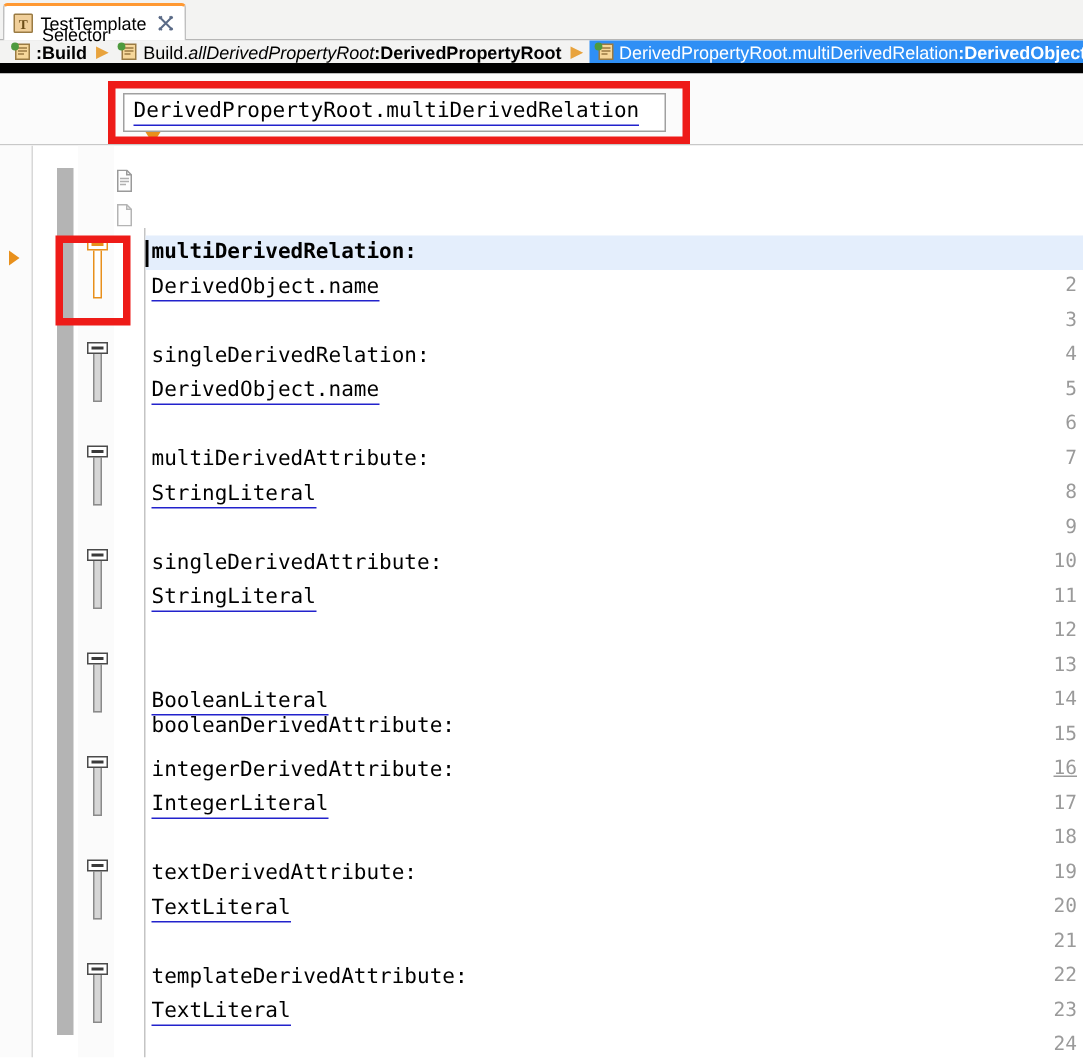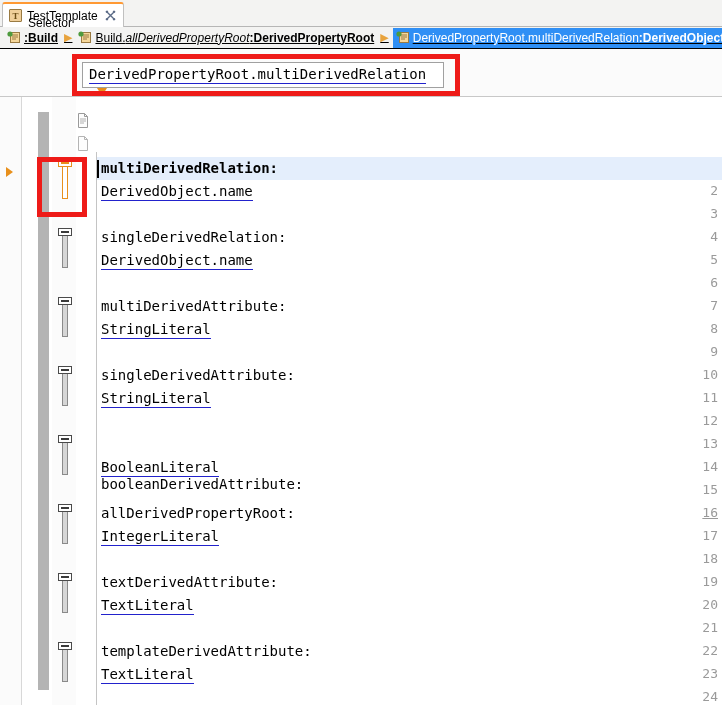--- a/index.html
+++ b/index.html
@@ -45,25 +45,25 @@
   .tab-label{font-size:12px;color:#000;white-space:nowrap;}
   .tab-close{
     margin-left:7px;width:11px;height:11px;position:relative;
   }
   .tab-close svg{display:block;}
 
   
   .breadcrumb{
     position:absolute;left:0;top:27px;width:722px;height:22px;
     background:#f3f3f2;
-    border-bottom:1px solid #000000;
+    border-bottom:7px solid #000000;
     display:flex;align-items:center;
     padding-left:5px;
     box-sizing:border-box;
-    white-space:nowrap;overflow:hidden;text-decoration:underline;
+    white-space:nowrap;overflow:hidden;
   }
   .crumb{display:flex;align-items:center;height:20px;padding:0 2px;}
   .crumb.sel{background:#2f8ff5;color:#ffffff;padding:0 3px;}
   .crumb-txt{font-size:12px;line-height:16px;}
   .crumb-sep{
     color:#e8a33d;font-size:11px;margin:0 4px;
   }
   .ci{
     width:14px;height:13px;margin-right:3px;position:relative;flex:none;
   }
@@ -358,21 +358,21 @@
       <div class="codeline" style="top: 336px; margin-top: 40px;"><span>booleanDerivedAttribute:</span></div>
       <div class="num" style="top: 362px;">14</div>
       <div class="codeline" style="top: 359px;"><span class="u">BooleanLiteral</span></div>
       <div class="num" style="top: 385px;">15</div>
       <div class="codeline" style="top: 382px;"></div>
       <div class="num" style="top: 408px; text-decoration: underline;">16</div>
       <div class="fold" style="left: 58px; top: 405px; height: 42px;">
         <div class="bar" style="height: 33px;"></div>
         <div class="box"></div>
       </div>
-      <div class="codeline" style="top: 405px;"><span>allDerivedPropertyRoot:</span></div>
+      <div class="codeline" style="top: 405px;"><span>integerDerivedAttribute:</span></div>
       <div class="num" style="top: 431px;">17</div>
       <div class="codeline" style="top: 428px;"><span class="u">IntegerLiteral</span></div>
       <div class="num" style="top: 454px;">18</div>
       <div class="codeline" style="top: 451px;"></div>
       <div class="num" style="top: 477px;">19</div>
       <div class="fold" style="left: 58px; top: 474px; height: 42px;">
         <div class="bar" style="height: 33px;"></div>
         <div class="box"></div>
       </div>
       <div class="codeline" style="top: 474px;"><span>textDerivedAttribute:</span></div>

